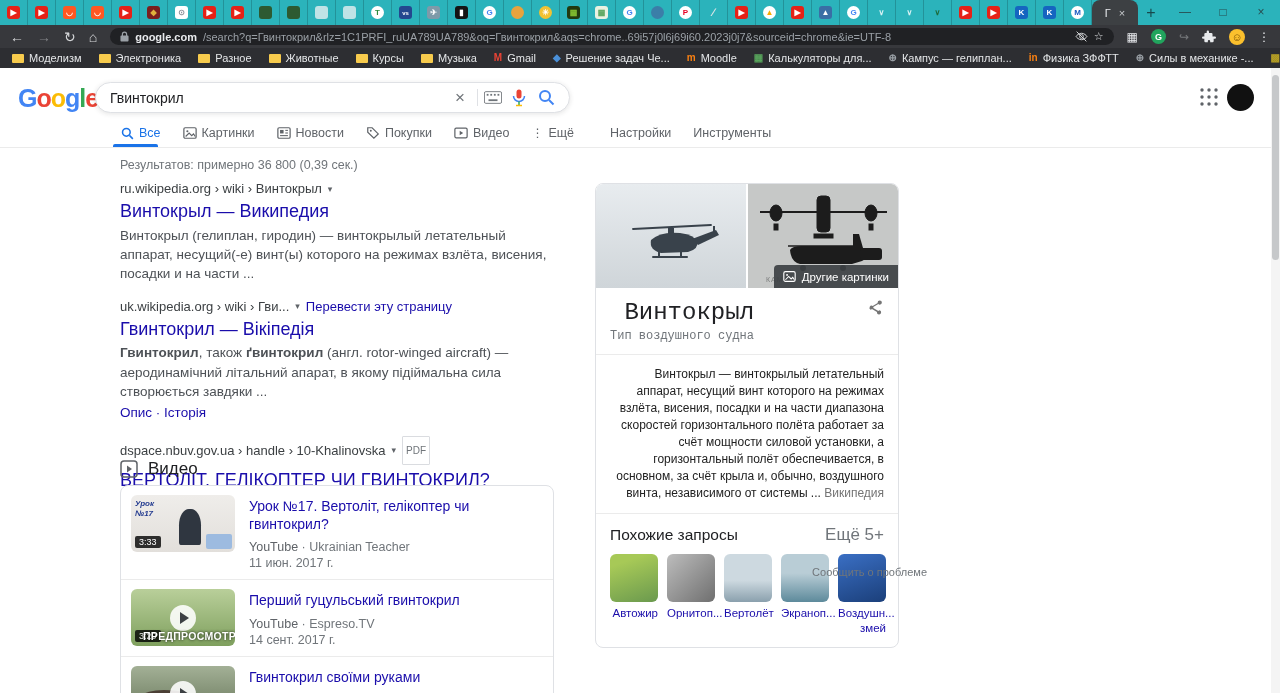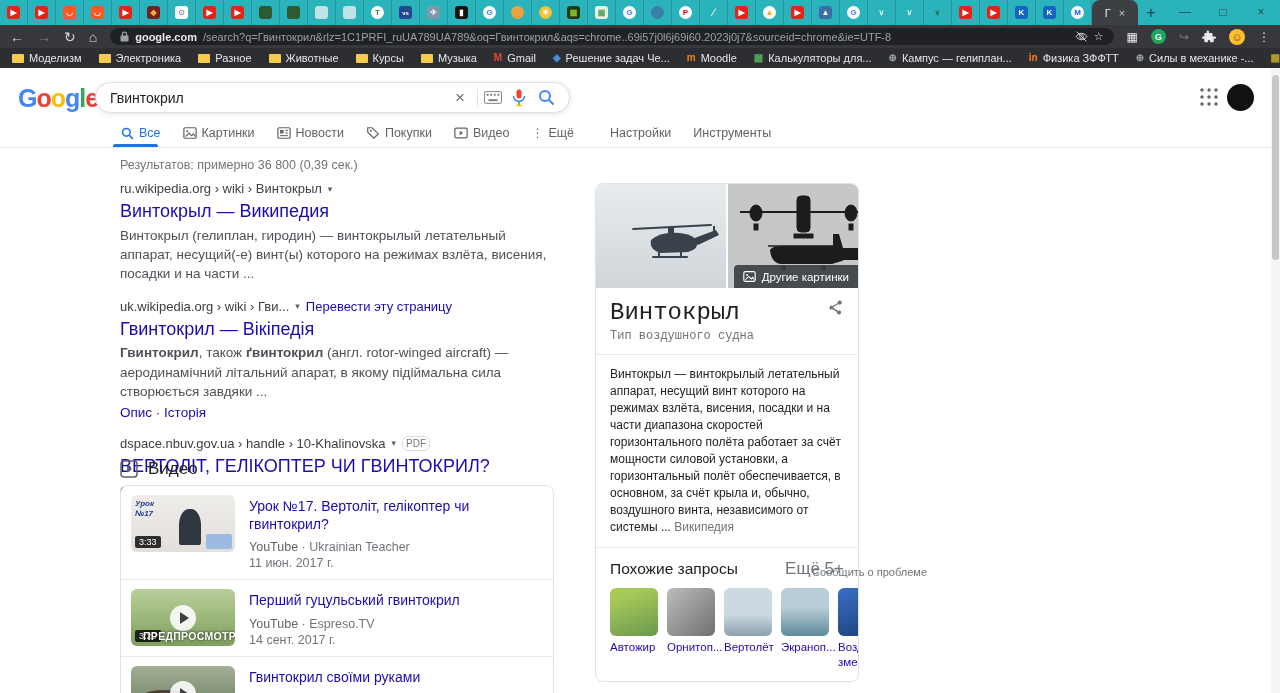--- a/index.html
+++ b/index.html
@@ -53,21 +53,21 @@
   .underline { position:absolute; left:113px; top:144px; width:45px; height:3px; background:#1a73e8; border-radius:2px 2px 0 0; }
   .hdiv { position:absolute; left:0; top:147px; width:1271px; height:1px; background:#ebebeb; }
 
   .stats { position:absolute; left:120px; top:158px; font-size:12.5px; color:#70757a; }
 
   
   .results { position:absolute; left:120px; top:181px; width:428px; }
   .result { margin-bottom:16px; }
   .crumb { font-size:13px; color:#3c4043; display:flex; align-items:center; gap:6px; }
   .dd { font-size:9px; color:#5f6368; }
-  .pdf { font-size:10px; color:#70757a; border:1px solid #dadce0; border-radius:6px; padding:0 3px; line-height:13px; }
+  .pdf { font-size:10px; color:#70757a; border:1px solid #dadce0; border-radius:1px; padding:7px 3px; line-height:13px; }
   .translate { color:#1a0dab; cursor:pointer; }
   .pdf:empty, .translate:empty, .sublinks:empty, .rmeta:empty, .dur:empty, .ovl:empty, .ttext:empty { display:none; }
   .rtitle { display:block; font-size:18px; color:#1a0dab; margin:4px 0 3px; cursor:pointer; text-decoration:none; line-height:1.25; }
   .snippet { font-size:13.5px; color:#4d5156; line-height:1.42; }
   .snippet .b { font-weight:bold; }
   .sublinks { font-size:13.5px; color:#1a0dab; margin-top:4px; cursor:pointer; }
   .rmeta { font-size:13.5px; color:#70757a; margin-top:3px; }
 
   
   .vheader { position:absolute; left:120px; top:459px; display:flex; align-items:center; gap:10px; font-size:17px; color:#202124; }
@@ -87,21 +87,21 @@
   .pplay { display:none; position:absolute; left:50%; top:50%; width:26px; height:26px; margin:-13px 0 0 -13px; background:rgba(255,255,255,.88); border-radius:50%; align-items:center; justify-content:center; }
   .pplay.on { display:flex; }
   .pplay::after { content:""; border-left:9px solid #3c4043; border-top:6px solid transparent; border-bottom:6px solid transparent; margin-left:3px; }
   .vinfo { padding-top:2px; }
   .vtitle { font-size:14px; color:#1a0dab; margin-bottom:7px; line-height:1.3; }
   .vmeta { font-size:12.5px; color:#70757a; }
   .vmeta .src { color:#5f6368; }
   .vdate { font-size:12.5px; color:#70757a; margin-top:2px; }
 
   
-  .panel { position:absolute; left:595px; top:183px; width:264px; border:1px solid #dfe1e5; border-radius:8px; background:#fff; overflow:hidden; }
+  .panel { position:absolute; left:595px; top:183px; width:304px; border:1px solid #dfe1e5; border-radius:8px; background:#fff; overflow:hidden;text-align:right; }
   .pimgs { position:relative; display:flex; gap:2px; height:104px; background:#fff; }
   .pimg { flex:1; overflow:hidden; cursor:pointer; }
   .more-imgs { position:absolute; right:0; bottom:0; background:rgba(60,64,67,.92); color:#fff; font-size:11.5px; display:flex; align-items:center; gap:6px; padding:5px 9px; border-radius:4px 0 0 0; cursor:pointer; }
   .wmark { position:absolute; left:170px; bottom:5px; font-size:7px; color:#7d7f7e; letter-spacing:1px; }
   .pbody { padding:11px 14px 12px; }
   .ptitle-row { display:flex; align-items:flex-start; justify-content:space-between;font-family:Liberation Mono, monospace; }
   .ptitle { font-size:24px; color:#202124; }
   .psub { font-size:12px; color:#70757a; margin-top:3px; }
   .pdivider { height:1px; background:#ebebeb; margin:11px -14px; }
   .pdesc { font-size:12px; color:#222; line-height:1.42; }

